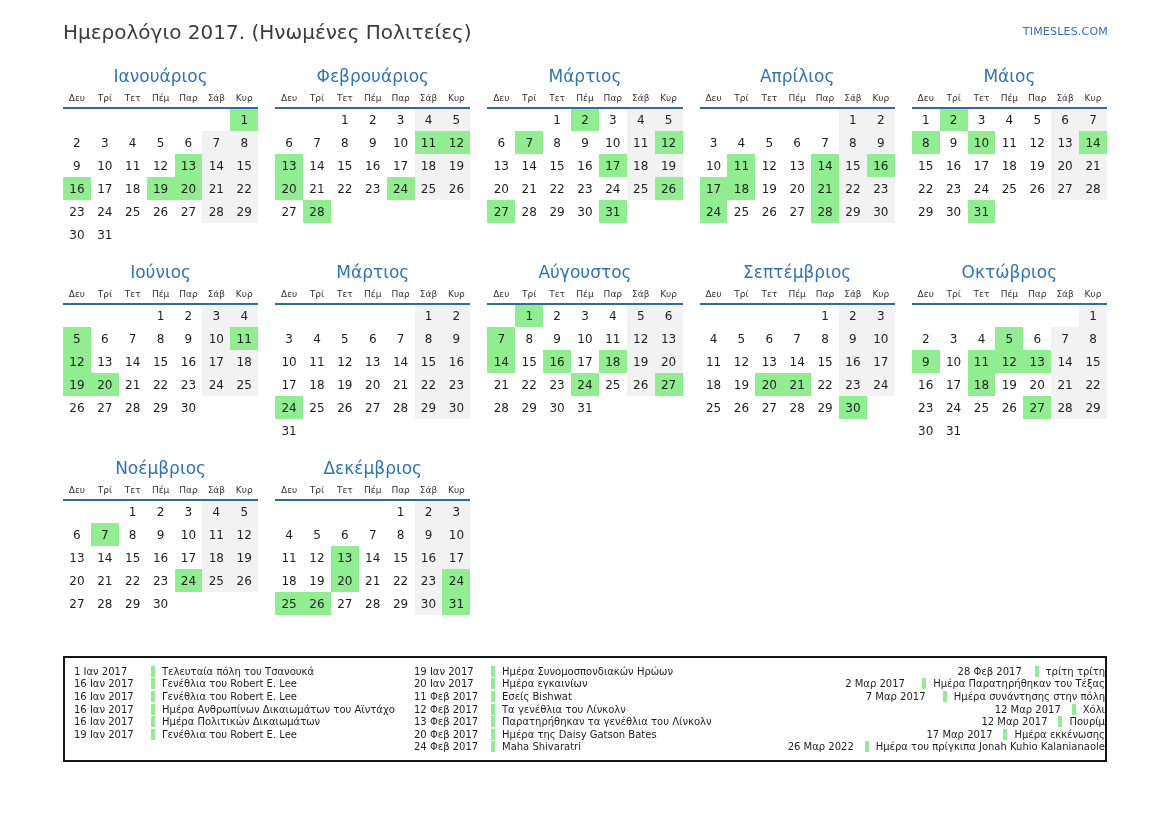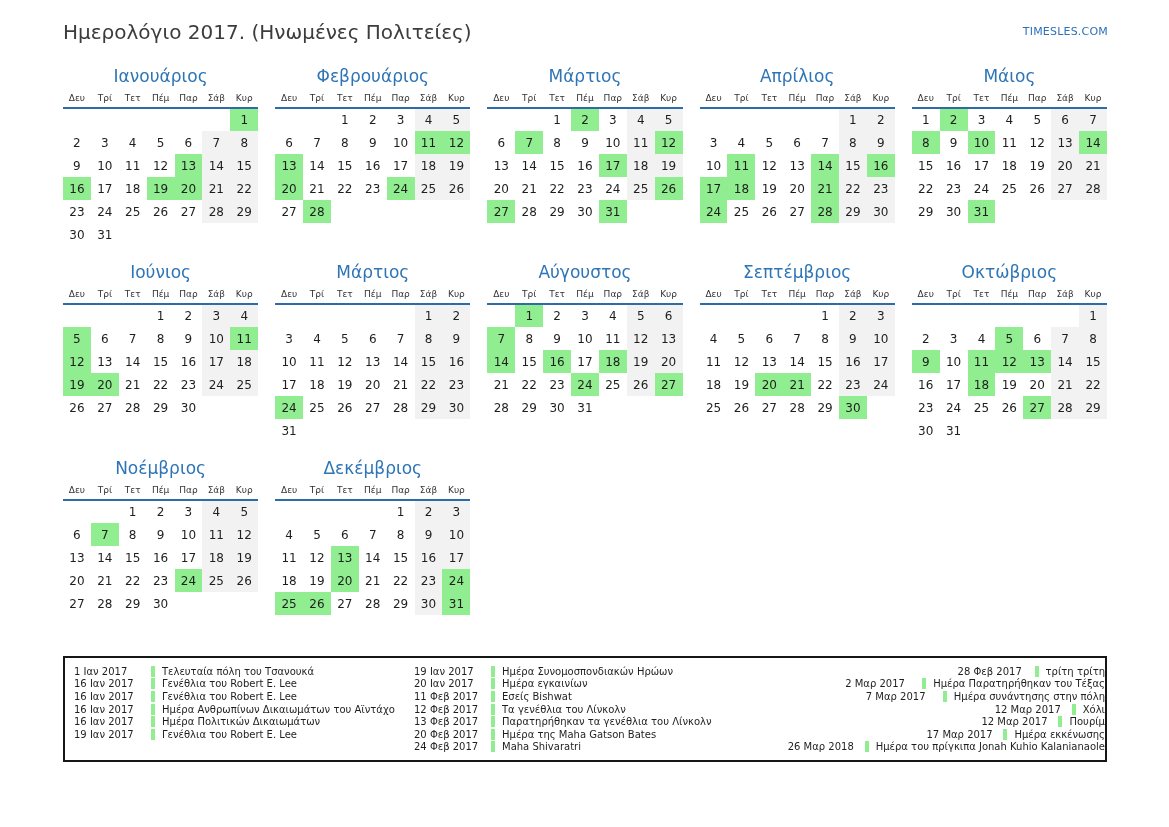--- a/index.html
+++ b/index.html
@@ -886,21 +886,21 @@
         <span class="legend-name">Τα γενέθλια του Λίνκολν</span>
       </div>
       <div class="legend-row">
         <span class="legend-date">13 Φεβ 2017</span>
         <span class="legend-bar"></span>
         <span class="legend-name">Παρατηρήθηκαν τα γενέθλια του Λίνκολν</span>
       </div>
       <div class="legend-row">
         <span class="legend-date">20 Φεβ 2017</span>
         <span class="legend-bar"></span>
-        <span class="legend-name">Ημέρα της Maha Gatson Bates</span>
+        <span class="legend-name">Ημέρα της Daisy Gatson Bates</span>
       </div>
       <div class="legend-row">
         <span class="legend-date">24 Φεβ 2017</span>
         <span class="legend-bar"></span>
         <span class="legend-name">Maha Shivaratri</span>
       </div>
     </div>
     <div class="legend-col c3">
       <div class="legend-row">
         <span class="legend-date">28 Φεβ 2017</span>
@@ -926,18 +926,18 @@
         <span class="legend-date">12 Μαρ 2017</span>
         <span class="legend-bar"></span>
         <span class="legend-name">Πουρίμ</span>
       </div>
       <div class="legend-row">
         <span class="legend-date">17 Μαρ 2017</span>
         <span class="legend-bar"></span>
         <span class="legend-name">Ημέρα εκκένωσης</span>
       </div>
       <div class="legend-row">
-        <span class="legend-date">26 Μαρ 2018</span>
+        <span class="legend-date">26 Μαρ 2022</span>
         <span class="legend-bar"></span>
         <span class="legend-name">Ημέρα του πρίγκιπα Jonah Kuhio Kalanianaole</span>
       </div>
     </div>
   </div>
 
 </body></html>

